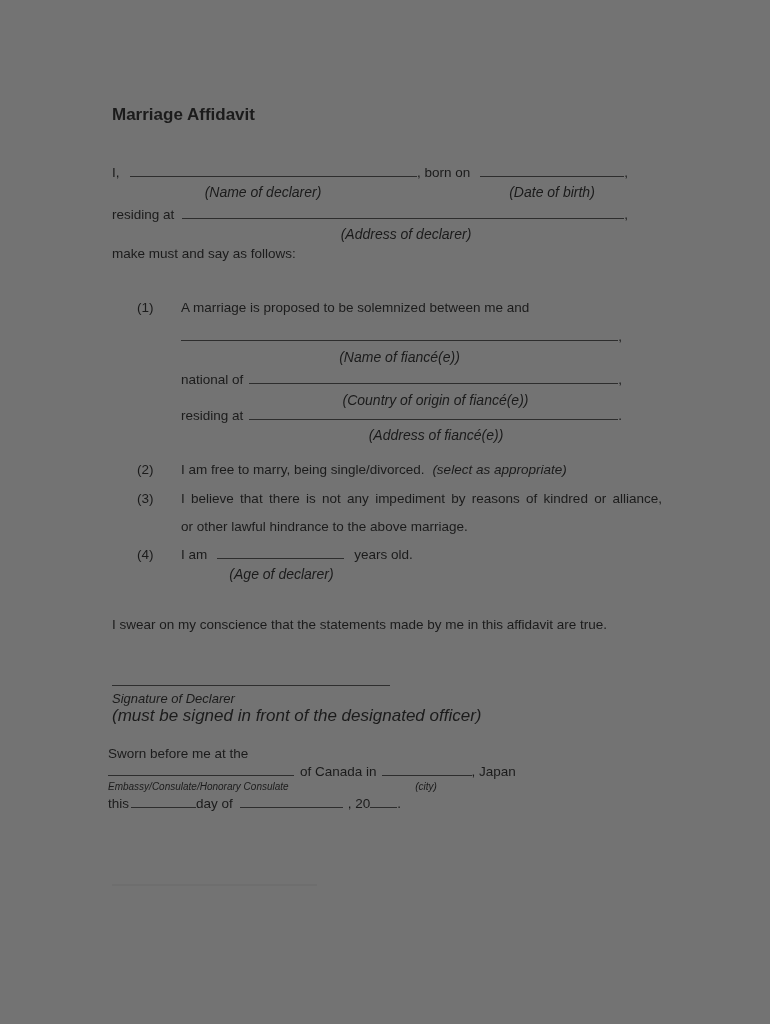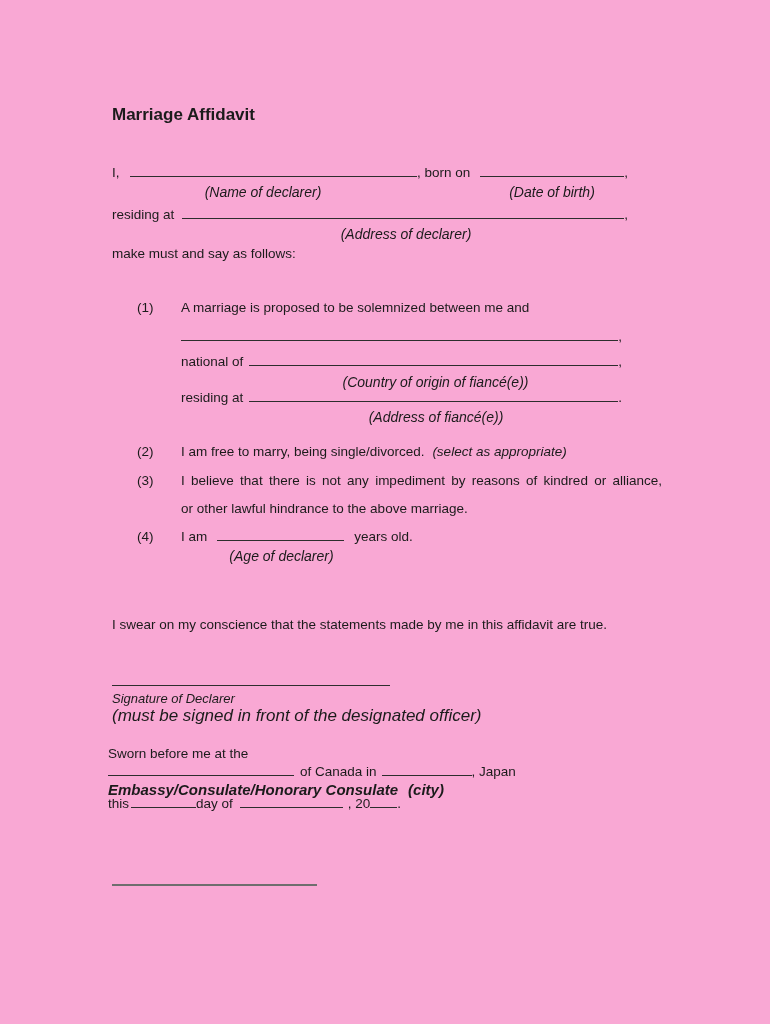--- a/index.html
+++ b/index.html
@@ -1,21 +1,21 @@
 <!DOCTYPE html>
 <html><head>
 <meta charset="utf-8">
 <style>
   * { margin:0; padding:0; box-sizing:border-box; }
   html,body { background:#ffffff; }
   .page {
     position:relative;
     width:770px; height:1024px;
     margin:0 auto;
-    background:#f9a8d4;
+    background:#737373;
     font-family:"Liberation Sans", sans-serif;
     font-size:13.5px;
     color:#1b1b1b;
     overflow:hidden;
   }
   .title {
     position:absolute; left:112px; top:104px;
     font-size:17px; font-weight:bold; line-height:21px;
   }
   
@@ -49,21 +49,21 @@
 
   .swear { position:absolute; left:112px; top:616px; line-height:18px; }
 
   .signature { position:absolute; left:112px; top:672px; }
   .sig-line { width:278px; height:14px; border-bottom:1.5px solid #2e2e2e; }
   .sig-lbl { margin-top:4px; font-style:italic; font-size:13px; line-height:17px; }
   .sig-note { font-style:italic; font-size:17px; line-height:17px; }
 
   .sworn { position:absolute; left:108px; top:745px; width:520px; }
   .sworn-l1 { line-height:18px; }
-  .sworn .lblrow { height:13px; font-size:15px;font-weight:bold; }
+  .sworn .lblrow { height:13px; font-size:10px; }
   .emb-lbl { position:absolute; left:0; top:0; text-align:left; white-space:nowrap; font-style:italic; }
   .city-lbl { position:absolute; left:273px; width:90px; top:0; text-align:center; font-style:italic; }
   .row-this { margin-top:1px; }
 
   .officer-line {
     position:absolute; left:112px; top:884px;
     width:205px; height:0;
     border-top:2px solid #6e6e6e;
   }
 </style>
@@ -99,20 +99,23 @@
 
   <div class="items">
 
     <div class="item">
       <span class="num">(1)</span>
       <div class="ibody">
         <div>A marriage is proposed to be solemnized between me and</div>
         <div class="frow" style="margin-top:11px;">
           <span class="blank grow"></span>
           <span>,</span>
+        </div>
+        <div class="lblrow" style="margin-top:2px;">
+          <span class="lbl" style="left:0;width:437px;">(Name of fiancé(e))</span>
         </div>
         <div class="frow" style="margin-top:7px;">
           <span>national of</span>
           <span class="blank grow" style="margin-left:6px;"></span>
           <span>,</span>
         </div>
         <div class="lblrow" style="margin-top:2px;">
           <span class="lbl" style="left:72px;width:365px;">(Country of origin of fiancé(e))</span>
         </div>
         <div class="frow">

